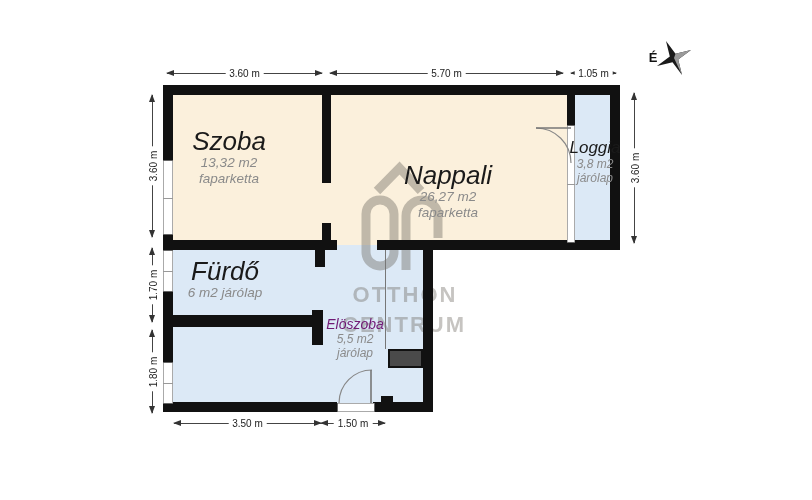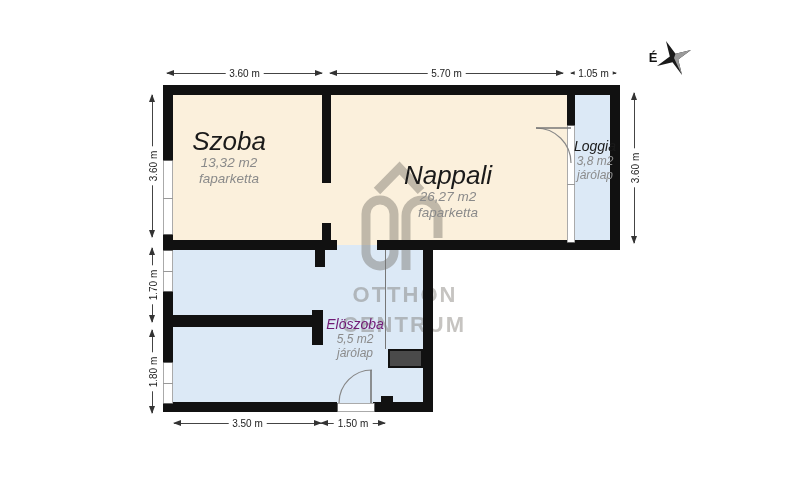--- a/index.html
+++ b/index.html
@@ -9,21 +9,21 @@
   .fill{position:absolute;}
   .wall{position:absolute;background:#111;}
   .thinline{position:absolute;background:#777;}
 
   .win-v{position:absolute;background:#fff;border-top:1px solid #666;border-bottom:1px solid #666;box-shadow:inset 1px 0 0 #aaa, inset -1px 0 0 #aaa;}
   .win-v i{position:absolute;left:0;top:50%;width:100%;height:1px;background:#999;display:block;}
   .win-h{position:absolute;background:#fff;border-left:1px solid #666;border-right:1px solid #666;box-shadow:inset 0 1px 0 #aaa, inset 0 -1px 0 #aaa;}
 
   .room-label{position:absolute;text-align:center;transform:translateX(-50%);white-space:nowrap;font-style:italic;}
   .room-name{font-size:26px;color:#1a1a1a;line-height:1.05;}
-  .room-name.md{font-size:14px;}
+  .room-name.md{font-size:17px;}
   .room-name.sm{font-size:14px;color:#701a75;}
   .room-sub{font-size:13.5px;color:#8a8a8a;line-height:1.18;text-align:center;}
   .room-sub.sm{font-size:12px;}
 
   
   .dim-h{position:absolute;height:0;border-top:1px solid #444;}
   .dim-v{position:absolute;width:0;border-left:1px solid #444;}
   .arr{position:absolute;width:0;height:0;}
   .dim-h .arr-l{left:-1px;top:-4px;border-top:3.5px solid transparent;border-bottom:3.5px solid transparent;border-right:8px solid #333;}
   .dim-h .arr-r{right:-1px;top:-4px;border-top:3.5px solid transparent;border-bottom:3.5px solid transparent;border-left:8px solid #333;}
@@ -103,20 +103,24 @@
   <div class="room-label" style="left:448px;top:130px;margin-top:32px;">
     <div class="room-name">Nappali</div>
     <div class="room-sub">26,27 m2</div>
     <div class="room-sub">faparketta</div>
   </div>
   <div class="room-label" style="left:595px;top:139px;">
     <div class="room-name md">Loggia</div>
     <div class="room-sub sm">3,8 m2</div>
     <div class="room-sub sm">járólap</div>
   </div>
+  <div class="room-label" style="left:225px;top:258px;">
+    <div class="room-name">Fürdő</div>
+    <div class="room-sub">6 m2 járólap</div>
+  </div>
   <div class="room-label" style="left:355px;top:317px;">
     <div class="room-name sm">Elöszoba</div>
     <div class="room-sub sm">5,5 m2</div>
     <div class="room-sub sm">járólap</div>
   </div>
 
   <div class="dim-h" style="left:167px;top:73px;width:155px;">
     <span class="arr arr-l"></span>
       <span class="arr arr-r"></span>
     <span class="dim-label">3.60 m</span>

